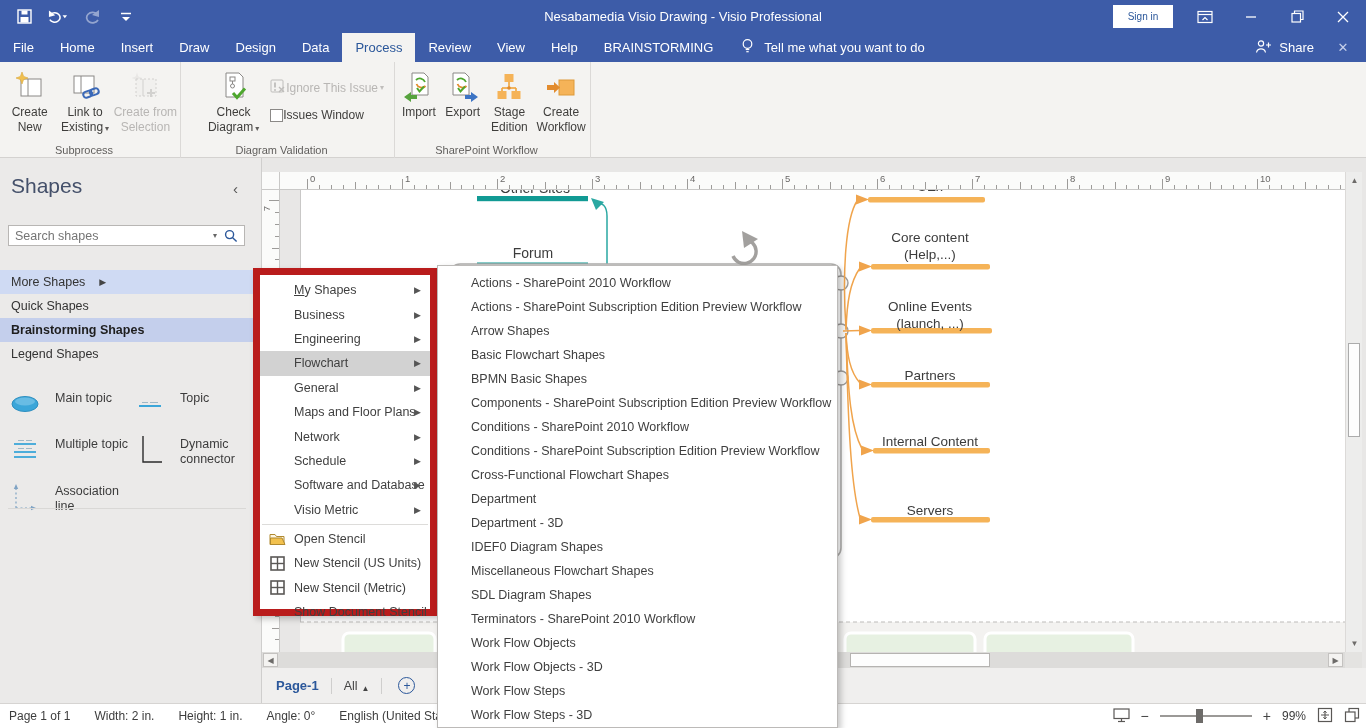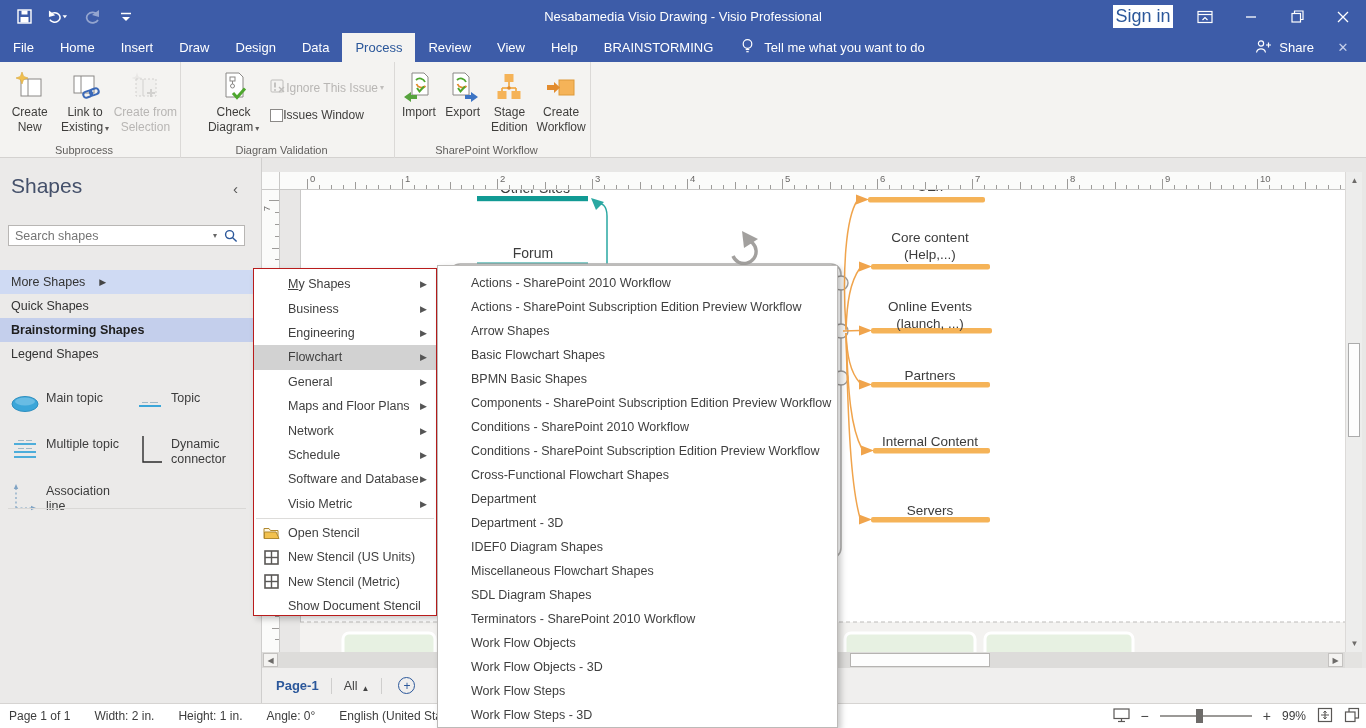--- a/index.html
+++ b/index.html
@@ -5,21 +5,21 @@
   *{box-sizing:border-box;margin:0;padding:0}
   html,body{width:1366px;height:728px;overflow:hidden;background:#e8e7e6}
   .app{position:relative;width:1366px;height:728px;font-family:"Liberation Sans",sans-serif;color:#3f3e3c;overflow:hidden;background:#f4f3f1}
 
   
   .titlebar{position:absolute;left:0;top:0;width:1366px;height:33px;background:#3d5ca8}
   .qat{position:absolute;left:14px;top:0;height:33px;display:flex;align-items:center;gap:14px}
   .qbtn{width:20px;height:20px;display:flex;align-items:center;justify-content:center;cursor:pointer}
   .qbtn.dis{opacity:.45}
   .apptitle{position:absolute;left:0;top:0;width:100%;height:33px;display:flex;align-items:center;justify-content:center;color:#fff;font-size:13px;pointer-events:none}
-  .signin{position:absolute;left:1113px;top:5px;width:60px;height:23px;background:#fff;color:#2b579a;font-size:18px;border:none;display:flex;align-items:center;justify-content:center;cursor:pointer;font-family:inherit}
+  .signin{position:absolute;left:1113px;top:5px;width:60px;height:23px;background:#fff;color:#2b579a;font-size:10px;border:none;display:flex;align-items:center;justify-content:center;cursor:pointer;font-family:inherit}
   .winbtns{position:absolute;right:0;top:0;height:33px;display:flex;align-items:center}
   .wbtn{width:46px;height:33px;display:flex;align-items:center;justify-content:center;cursor:pointer}
 
   
   .tabrow{position:absolute;left:0;top:33px;width:1366px;height:29px;background:#3d5ca8;display:flex;align-items:stretch}
   #tabs{display:flex}
   .tab{padding:0 13px;display:flex;align-items:center;color:#fff;font-size:13px;cursor:pointer;white-space:nowrap}
   .tab.active{background:#f4f3f1;color:#2b579a}
   .tellme{display:flex;align-items:center;gap:9px;color:#fff;font-size:13px;padding:0 14px;cursor:pointer}
   .share{position:absolute;right:52px;top:0;height:29px;display:flex;align-items:center;gap:7px;color:#fff;font-size:13px;cursor:pointer}
@@ -47,21 +47,21 @@
   .searchwrap{position:absolute;left:8px;top:67px;width:237px;height:21px;background:#fff;border:1px solid #b8b6b4;display:flex;align-items:center}
   .searchwrap input{flex:1;border:none;outline:none;font-size:12.5px;padding:0 6px;color:#444;font-family:inherit;background:transparent}
   .scaret{font-size:8px;color:#666;padding:0 5px;cursor:pointer}
   .sico{padding:0 6px 0 2px;cursor:pointer;display:flex;align-items:center}
   #shapesNav{position:absolute;left:0;top:112px;width:100%}
   .navrow{height:24px;display:flex;align-items:center;padding-left:11px;font-size:12.5px;color:#333;cursor:pointer;position:relative}
   .navrow.hl1{background:#cfdaf3}
   .navrow.hl2{background:#c4cfec;font-weight:bold;color:#1e1e1e}
   .navarrow{margin-left:14px;font-size:9px;color:#444}
   #stencil{position:absolute;left:6px;top:228px;width:250px;display:grid;grid-template-columns:125px 125px;row-gap:10px}
-  .sitem{display:flex;align-items:flex-start;gap:4px;cursor:pointer;padding:2px}
+  .sitem{display:flex;align-items:flex-start;gap:13px;cursor:pointer;padding:2px}
   .sitem .icobox{width:34px;min-width:34px;height:32px;display:flex;align-items:center;justify-content:center}
   .sitem .slab{font-size:12.5px;color:#3c3c3c;line-height:15px;padding-top:3px}
   .stencilsep{position:absolute;left:8px;top:350px;width:238px;border-top:1px solid #d9d8d6}
 
   
   .canvas{position:absolute;left:262px;top:158px;width:1104px;height:545px;background:#e8e7e6}
   .rcorner{position:absolute;left:0;top:14px;width:18px;height:18px;background:#fbfbfa;border-right:1px solid #c9c8c7;border-bottom:1px solid #c9c8c7}
   .hruler{position:absolute;left:18px;top:14px;width:1065px;height:18px;background:#fbfbfa;border-bottom:1px solid #c9c8c7;overflow:hidden}
   .vruler{position:absolute;left:0;top:32px;width:18px;height:462px;background:#fbfbfa;border-right:1px solid #c9c8c7;overflow:hidden}
   .tickv{position:absolute;bottom:0;width:1px;background:#9d9b99}
@@ -90,21 +90,21 @@
   .statusbar{position:absolute;left:0;top:703px;width:1366px;height:25px;background:#fff;border-top:1px solid #d6d4d2;display:flex;align-items:center;font-size:12px;color:#3d3d3d}
   .stleft{display:flex;gap:24px;padding-left:9px}
   .stitem{cursor:pointer;white-space:nowrap}
   .stright{position:absolute;right:6px;top:0;height:24px;display:flex;align-items:center;gap:11px}
   .zoomtrack{position:relative;width:92px;height:2px;background:#9b9997;cursor:pointer}
   .zoomthumb{position:absolute;left:36px;top:-6px;width:7px;height:14px;background:#6d6b69}
   .zminus,.zplus{font-size:14px;color:#444;cursor:pointer;line-height:1}
   .zpct{font-size:12px;color:#3d3d3d;cursor:pointer}
 
   
-  .menu{position:absolute;left:253px;top:268px;width:184px;height:348px;background:#fff;border:1px solid #b91c1c;box-shadow:3px 3px 6px rgba(0,0,0,.22);z-index:50;padding-top:3px}
+  .menu{position:absolute;left:253px;top:268px;width:184px;height:348px;background:#fff;border:7px solid #b91c1c;box-shadow:3px 3px 6px rgba(0,0,0,.22);z-index:50;padding-top:3px}
   .mitem{height:24.4px;display:flex;align-items:center;padding-left:34px;position:relative;font-size:12.5px;color:#3f3f3f;cursor:pointer}
   .mitem.hl{background:#d2d2d2}
   .mitem .micon{position:absolute;left:8px;top:4px;width:18px;height:16px;display:flex;align-items:center;justify-content:center}
   .mitem .marrow{position:absolute;right:9px;font-size:9px;color:#555}
   .msep{border-top:1px solid #dddcda;margin:2px 2px}
   .submenu{position:absolute;left:437px;top:265px;width:401px;height:463px;background:#fff;border:1px solid #bcbab8;box-shadow:3px 3px 6px rgba(0,0,0,.22);z-index:60;padding-top:5px}
   .smitem{height:24px;display:flex;align-items:center;padding-left:33px;font-size:12.5px;color:#3f3f3f;cursor:pointer;white-space:nowrap}
 </style>
 </head>
 <body>

